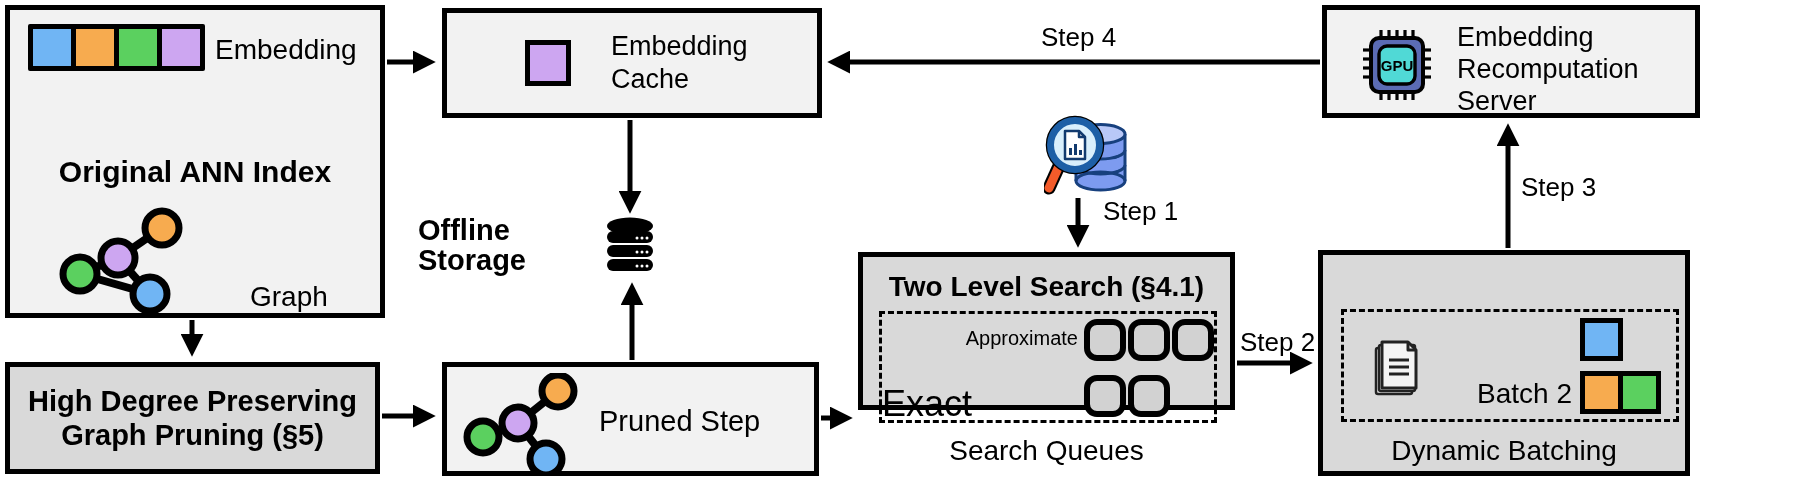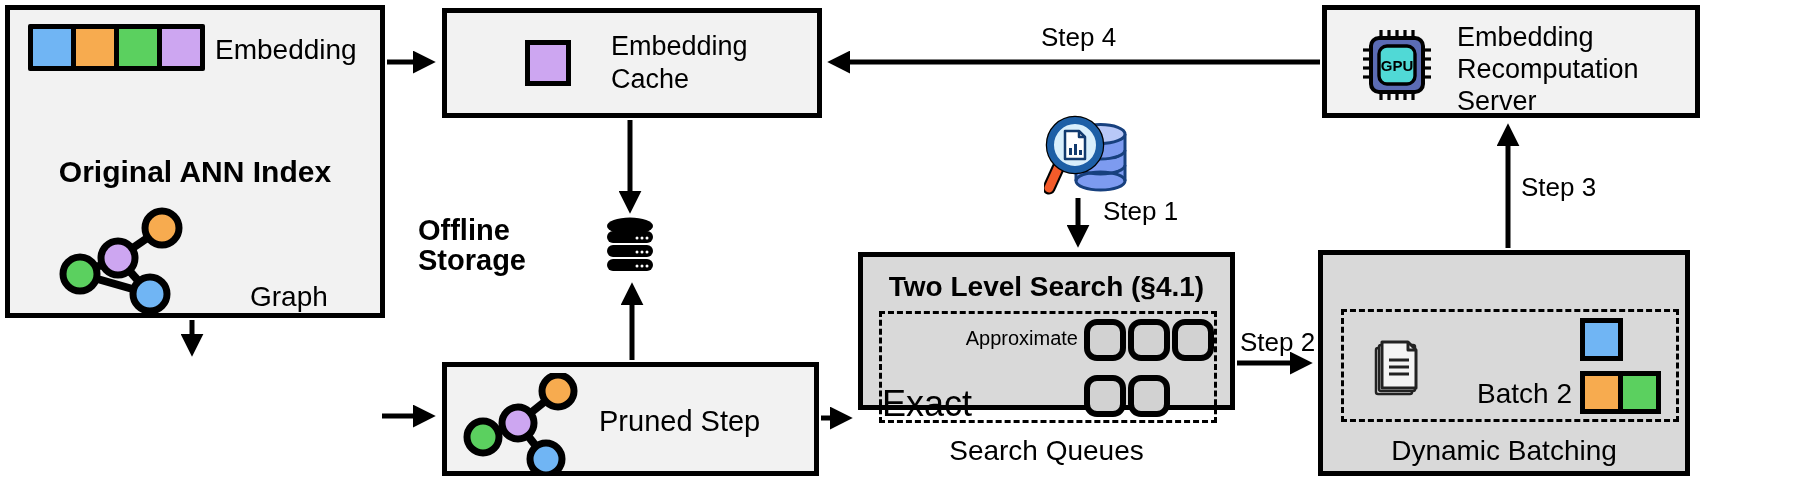--- a/index.html
+++ b/index.html
@@ -114,20 +114,24 @@
         <circle cx="43" cy="21" r="1.5"></circle>
       <circle cx="33" cy="35" r="1.5"></circle>
         <circle cx="38" cy="35" r="1.5"></circle>
         <circle cx="43" cy="35" r="1.5"></circle>
       <circle cx="33" cy="49" r="1.5"></circle>
         <circle cx="38" cy="49" r="1.5"></circle>
         <circle cx="43" cy="49" r="1.5"></circle>
     </g>
   </svg>
 
+  <div class="box dark" style="left:5px;top:362px;width:375px;height:112px;display:flex;align-items:center;justify-content:center;">
+    <div class="pre bold lbl" style="font-size:29px;line-height:34px;text-align:center;">High Degree Preserving
+Graph Pruning (§5)</div>
+  </div>
 
   <div class="box light" style="left:442px;top:362px;width:377px;height:114px;">
     <svg class="abs" style="left:16px;top:6px;" width="118" height="100" viewBox="0 0 118 100">
       <g stroke="#000" stroke-width="8">
         <line x1="55" y1="50" x2="95" y2="18"></line>
         <line x1="55" y1="50" x2="20" y2="64"></line>
         <line x1="55" y1="50" x2="83" y2="86"></line>
       </g>
       <g stroke="#000" stroke-width="7">
         <circle cx="95" cy="18" r="16" style="fill: rgb(247, 171, 79);"></circle>

